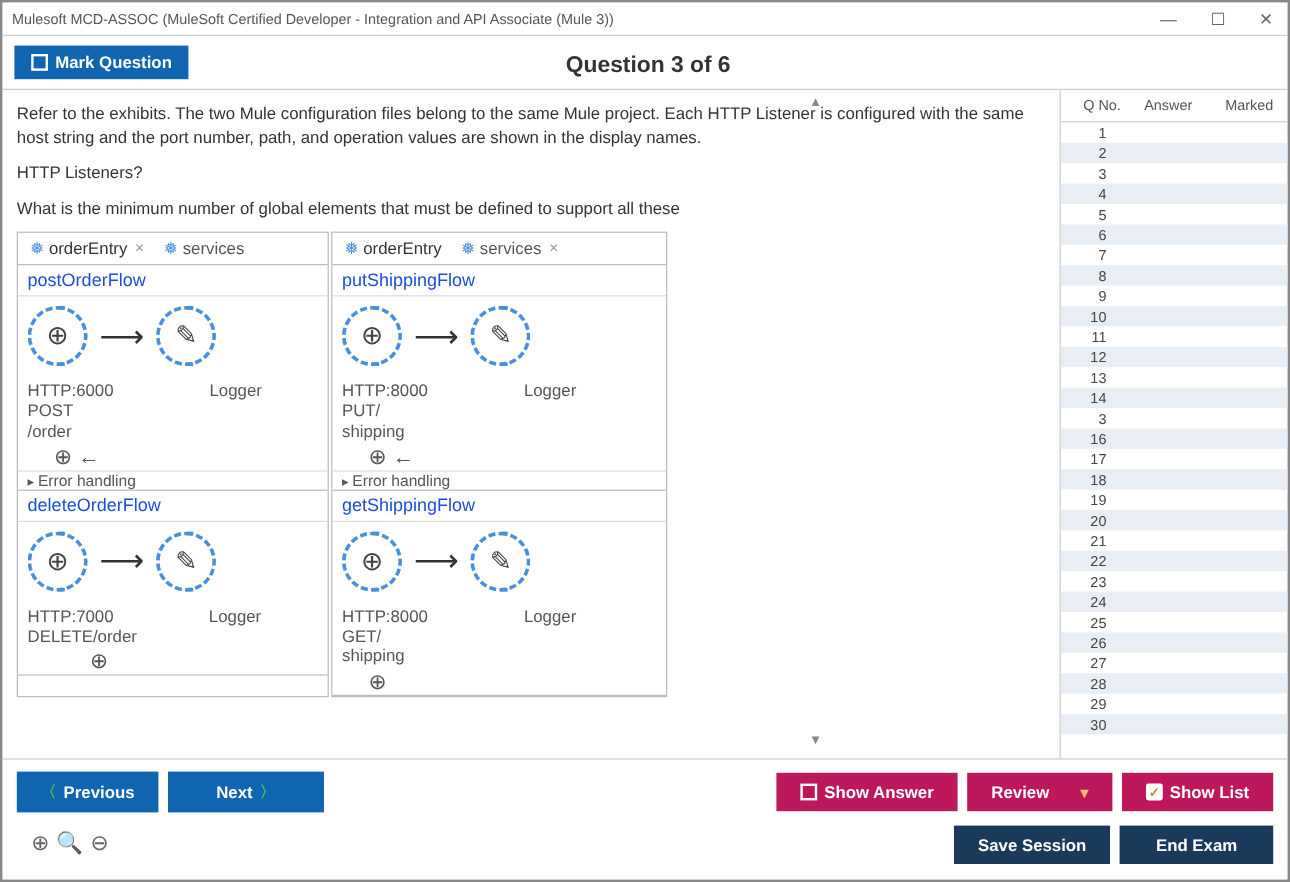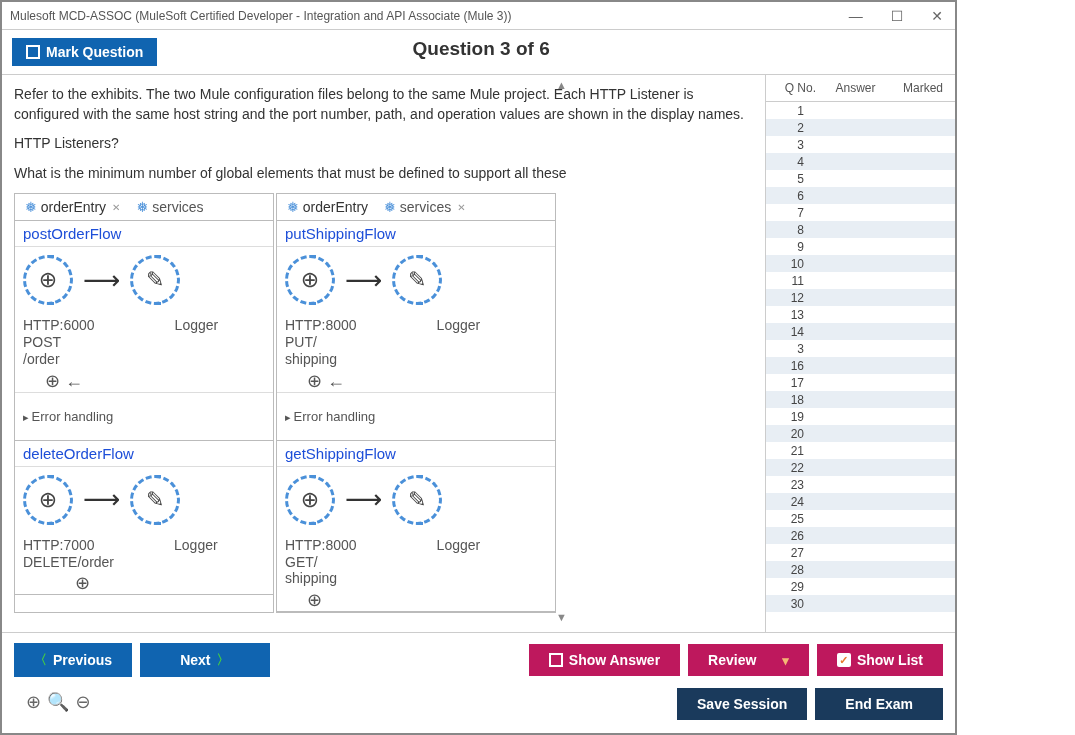--- a/index.html
+++ b/index.html
@@ -1,22 +1,22 @@
 <!DOCTYPE html>
 <html><head>
 <meta charset="utf-8">
 <style>
 * { box-sizing: border-box; margin: 0; padding: 0; }
 body { font-family: Arial, sans-serif; font-size: 13px; background: #fff; color: #333; }
-.window { width: 957px; height: 735px; border: 2px solid #888; position: relative; display: flex; flex-direction: column; }
+.window { width: 1075px; height: 735px; border: 2px solid #888; position: relative; display: flex; flex-direction: column; }
 .titlebar { height: 28px; display: flex; align-items: center; padding: 0 8px; border-bottom: 1px solid #ccc; font-size: 12px; color: #555; }
 .titlebar-text { flex: 1; }
 .win-buttons { display: flex; gap: 20px; color: #666; }
 .win-btn { cursor: pointer; font-size: 14px; padding: 2px 4px; }
-.topbar { display: flex; align-items: flex-start; padding: 8px 10px; }
+.topbar { display: flex; align-items: flex-end; padding: 8px 10px; }
 .mark-btn { background: #1064b0; color: #fff; padding: 6px 14px; font-size: 14px; font-weight: bold; border: none; display: flex; align-items: center; gap: 6px; cursor: pointer; }
 .mark-box { width: 14px; height: 14px; border: 2px solid #fff; display: inline-block; }
 .q-title { flex: 1; text-align: center; font-weight: bold; font-size: 19px; margin-left: -140px; }
 .main-area { flex: 1; display: flex; border-top: 1px solid #ccc; overflow: hidden; }
 .content { flex: 1; padding: 10px 12px; overflow: hidden; position: relative; }
 .qtext { font-size: 14px; color: #333; line-height: 1.4; }
 .qtext p { margin-bottom: 10px; }
 .exhibits { display: flex; gap: 2px; margin-top: 8px; }
 .exhibit-col { border: 1px solid #bbb; }
 .tabs { display: flex; align-items: center; border-bottom: 1px solid #bbb; padding: 3px 6px; gap: 8px; font-size: 14px; color: #555; position: relative;}
@@ -27,21 +27,21 @@
 .flow-box { border-bottom: 1px solid #bbb; }
 .flow-name { font-size: 15px; color: #1d4ed8; padding: 4px 8px; border-bottom: 1px solid #ddd; }
 .flow-content { padding: 8px; display: flex; align-items: center; gap: 10px; }
 .node { display: flex; flex-direction: column; align-items: center; }
 .node-icon { width: 50px; height: 50px; border: 3px solid #4a90d9; border-radius: 50%; border-style: dashed; display: flex; align-items: center; justify-content: center; font-size: 22px; color: #444; background: #fff; position: relative; }
 .node-icon::before,.node-icon::after { content:''; position:absolute; width:6px; height:3px; background:#4a90d9; }
 .node-icon::before { top:-3px; left:22px;} .node-icon::after{ bottom:-3px; left:22px;}
 .arrow { font-size: 26px; color: #333; }
 .node-label { font-size: 14px; color: #555; text-align: left; line-height:1.2; margin-top:4px; white-space: pre; }
 .small-globe { font-size: 18px; color:#555; margin-left: 30px; margin-top:-2px;}
-.err { font-size: 13px; color:#555; padding: 16px 8px; border-top:1px solid #ddd;}
+.err { font-size: 13px; color:#555; padding: 0 8px; border-top:1px solid #ddd;}
 .err::before { content:'▸ '; font-size:11px;}
 .side-panel { width: 190px; border-left: 1px solid #ccc; display: flex; flex-direction: column; }
 .side-header { display: flex; font-size: 12px; color: #555; padding: 6px 4px; border-bottom: 1px solid #ccc; }
 .side-header span:nth-child(1){ width:46px; text-align:right;} 
 .side-header span:nth-child(2){ flex:1; text-align:center;} 
 .side-header span:nth-child(3){ width:56px; text-align:center;}
 .qlist { flex:1; overflow-y: scroll; font-size:12px; }
 .qrow { display:flex; height:17px; align-items:center; padding: 0 4px;}
 .qrow:nth-child(even){ background:#e8eef4;}
 .qrow span:first-child{ width:40px; text-align:right; padding-right:6px; color:#444;}

